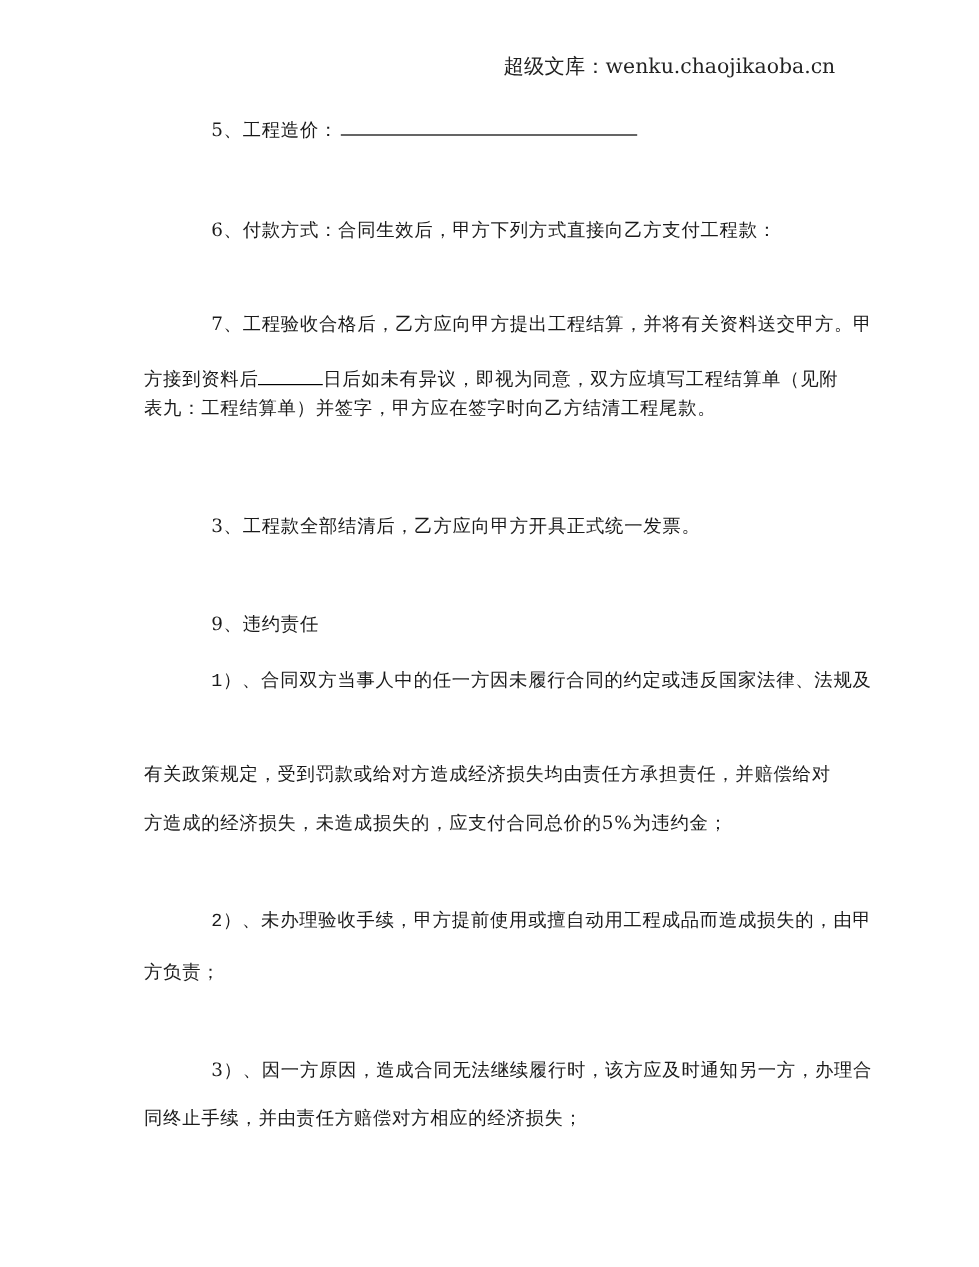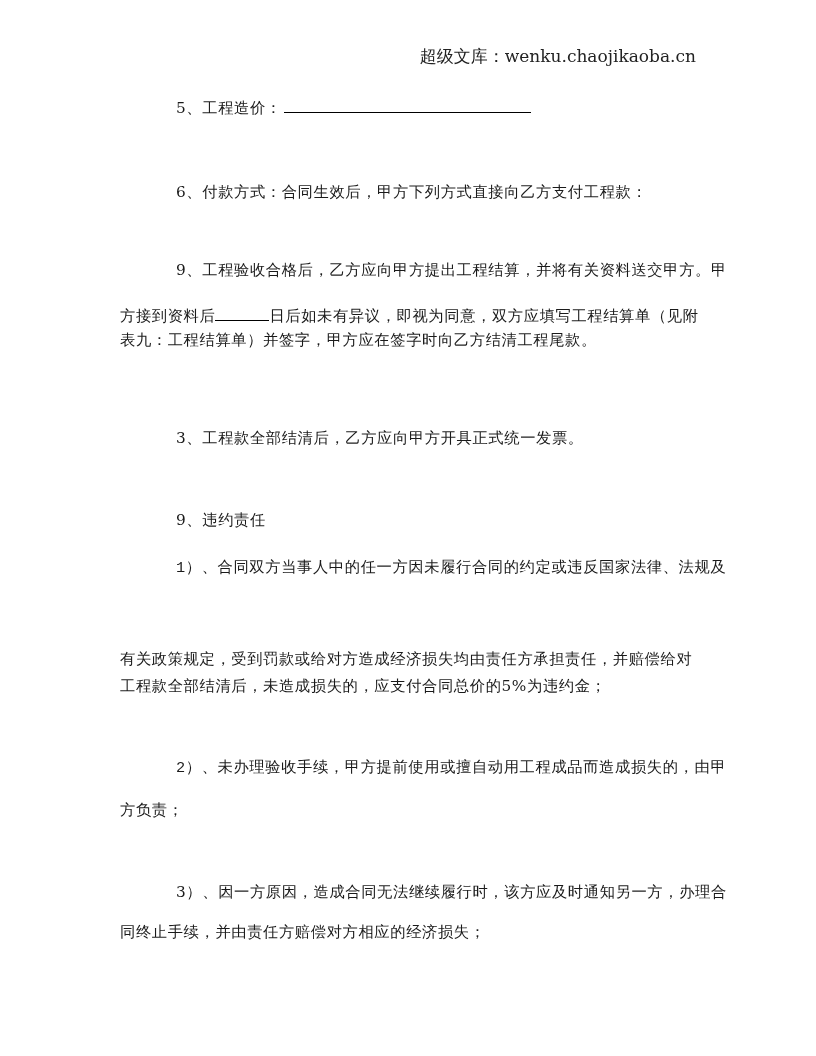--- a/index.html
+++ b/index.html
@@ -49,33 +49,33 @@
 <div class="header">超级文库：wenku.chaojikaoba.cn</div>
 
 <div class="page">
 
   <div class="line indent" style="top:97px;">
     <span>5、工程造价：</span><span class="blank blank-price"></span>
   </div>
 
   <div class="line indent" style="top:181px;">6、付款方式：合同生效后，甲方下列方式直接向乙方支付工程款：</div>
 
-  <div class="line indent" style="top:259px;">9、工程验收合格后，乙方应向甲方提出工程结算，并将有关资料送交甲方。甲</div>
+  <div class="line indent" style="top:259px;">7、工程验收合格后，乙方应向甲方提出工程结算，并将有关资料送交甲方。甲</div>
   <div class="line" style="top:305px;">
     <span>方接到资料后</span><span class="blank blank-days"></span><span>日后如未有异议，即视为同意，双方应填写工程结算单（见附</span>
   </div>
   <div class="line" style="top:329px;">表九：工程结算单）并签字，甲方应在签字时向乙方结清工程尾款。</div>
 
   <div class="line indent" style="top:427px;">3、工程款全部结清后，乙方应向甲方开具正式统一发票。</div>
 
   <div class="line indent" style="top:509px;">9、违约责任</div>
 
   <div class="line indent" style="top:557px;font-family:Liberation Mono, monospace;">1）、合同双方当事人中的任一方因未履行合同的约定或违反国家法律、法规及</div>
-  <div class="line" style="top:634px;margin-top:14px;">有关政策规定，受到罚款或给对方造成经济损失均由责任方承担责任，并赔偿给对</div>
-  <div class="line" style="top:675px;">工程款全部结清后，未造成损失的，应支付合同总价的5%为违约金；</div>
+  <div class="line" style="top:634px;">有关政策规定，受到罚款或给对方造成经济损失均由责任方承担责任，并赔偿给对</div>
+  <div class="line" style="top:675px;">方造成的经济损失，未造成损失的，应支付合同总价的5%为违约金；</div>
 
   <div class="line indent" style="top:757px;font-family:Liberation Mono, monospace;">2）、未办理验收手续，甲方提前使用或擅自动用工程成品而造成损失的，由甲</div>
   <div class="line" style="top:799px;">方负责；</div>
 
   <div class="line indent" style="top:881px;">3）、因一方原因，造成合同无法继续履行时，该方应及时通知另一方，办理合</div>
   <div class="line" style="top:921px;">同终止手续，并由责任方赔偿对方相应的经济损失；</div>
 
 </div>
 
 </body></html>

